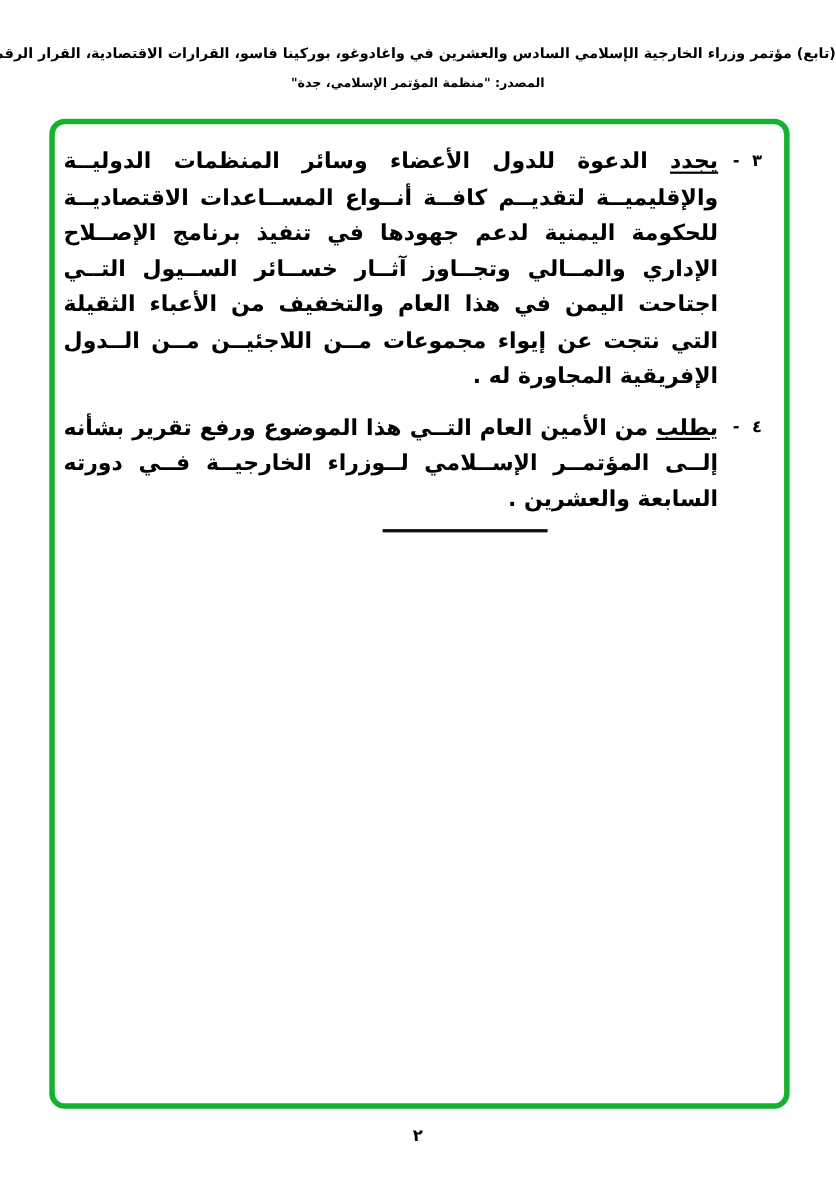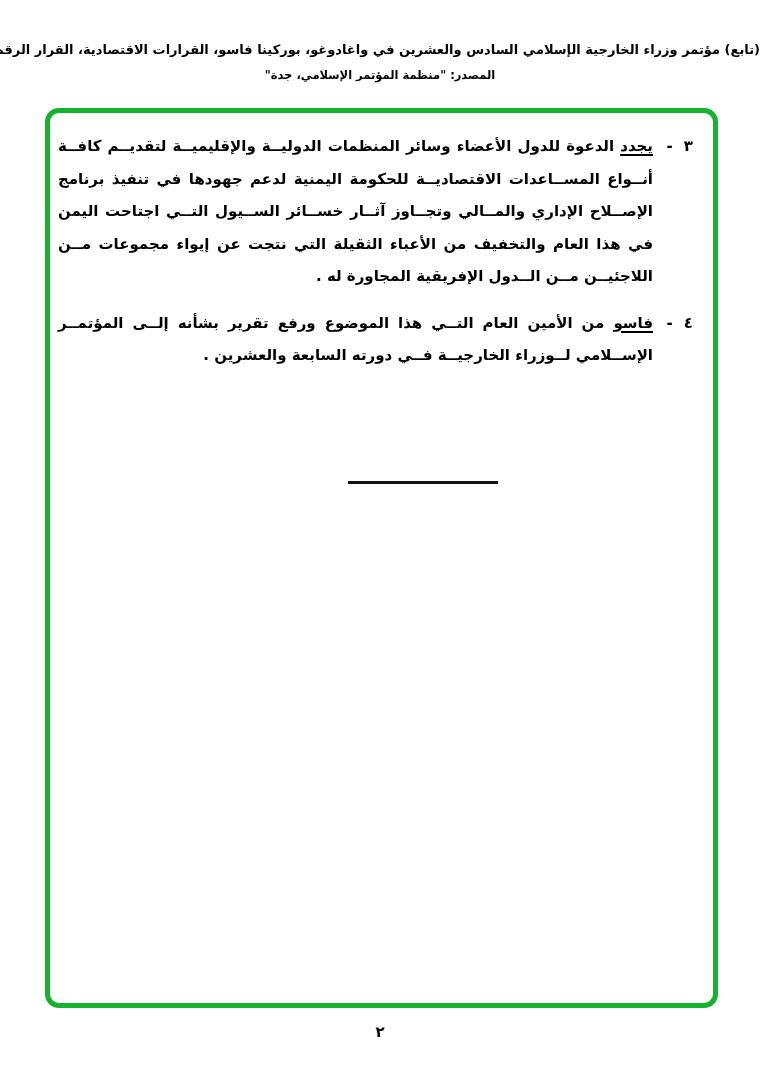--- a/index.html
+++ b/index.html
@@ -65,21 +65,21 @@
   .clause-num {
     flex: 0 0 40px;
     font-size: 15px;
     font-weight: bold;
     line-height: 32.5px;
     word-spacing: 6px;
     white-space: nowrap;
   }
   .clause-text {
     flex: 1;
-    font-size: 15px;
+    font-size: 20px;
     font-weight: bold;
     line-height: 32.5px;
     text-align: justify;
     text-justify: inter-word;
   }
   .lead-word {
     text-decoration: underline;
     text-decoration-thickness: 1.5px;
     text-underline-offset: 3px;
   }
@@ -118,21 +118,21 @@
   <div class="green-frame">
     <div class="frame-content">
 
       <div class="clause">
         <div class="clause-num">٣ -</div>
         <div class="clause-text"><span class="lead-word">يجدد</span><span> الدعوة للدول الأعضاء وسائر المنظمات الدوليــة والإقليميــة لتقديــم كافــة أنــواع المســاعدات الاقتصاديــة للحكومة اليمنية لدعم جهودها في تنفيذ برنامج الإصــلاح الإداري والمــالي وتجــاوز آثــار خســائر الســيول التــي اجتاحت اليمن في هذا العام والتخفيف من الأعباء الثقيلة التي نتجت عن إيواء مجموعات مــن اللاجئيــن مــن الــدول الإفريقية المجاورة له .</span></div>
       </div>
 
       <div class="clause">
         <div class="clause-num">٤ -</div>
-        <div class="clause-text"><span class="lead-word">فاسو</span><span> من الأمين العام التــي هذا الموضوع ورفع تقرير بشأنه إلــى المؤتمــر الإســلامي لــوزراء الخارجيــة فــي دورته السابعة والعشرين .</span></div>
+        <div class="clause-text"><span class="lead-word">يطلب</span><span> من الأمين العام التــي هذا الموضوع ورفع تقرير بشأنه إلــى المؤتمــر الإســلامي لــوزراء الخارجيــة فــي دورته السابعة والعشرين .</span></div>
       </div>
 
     </div>
 
     <div class="end-divider"></div>
   </div>
 
   <div class="page-number">٢</div>
 
 </div>

